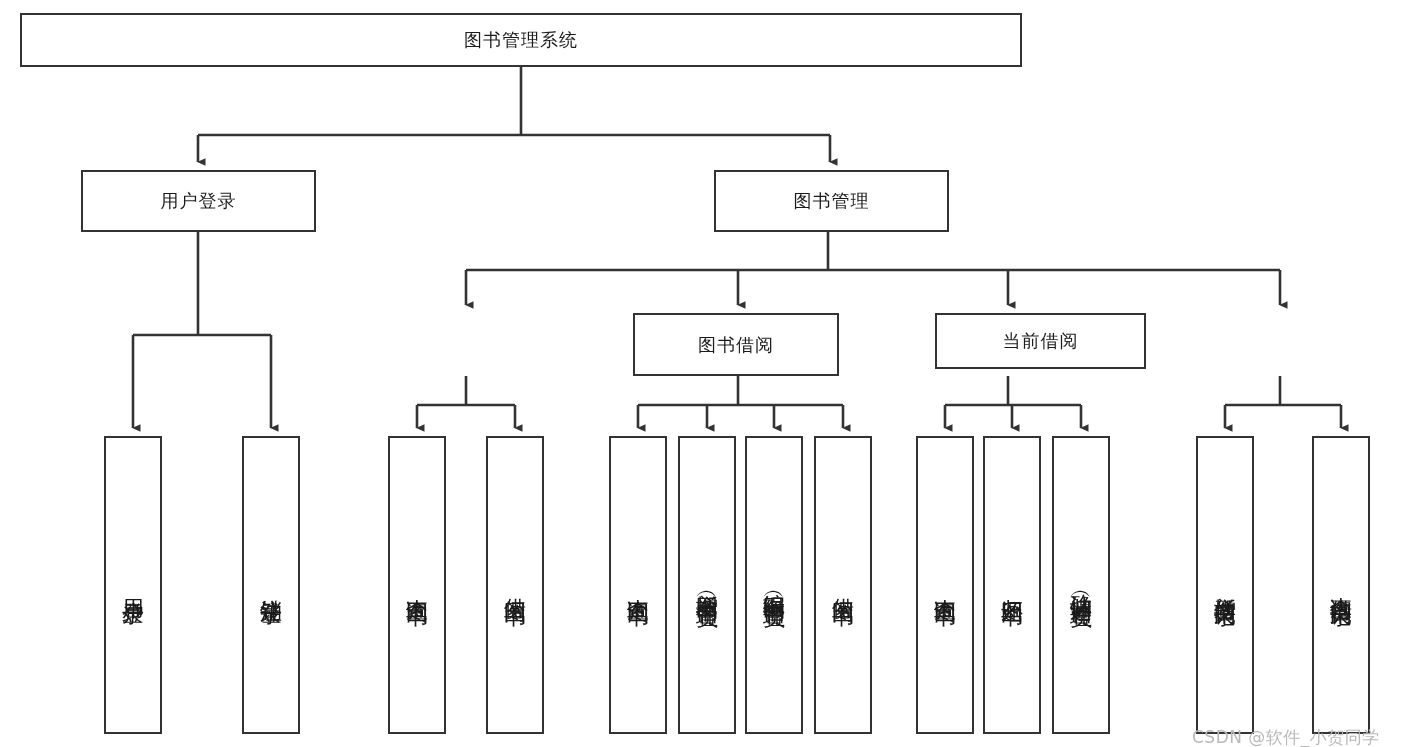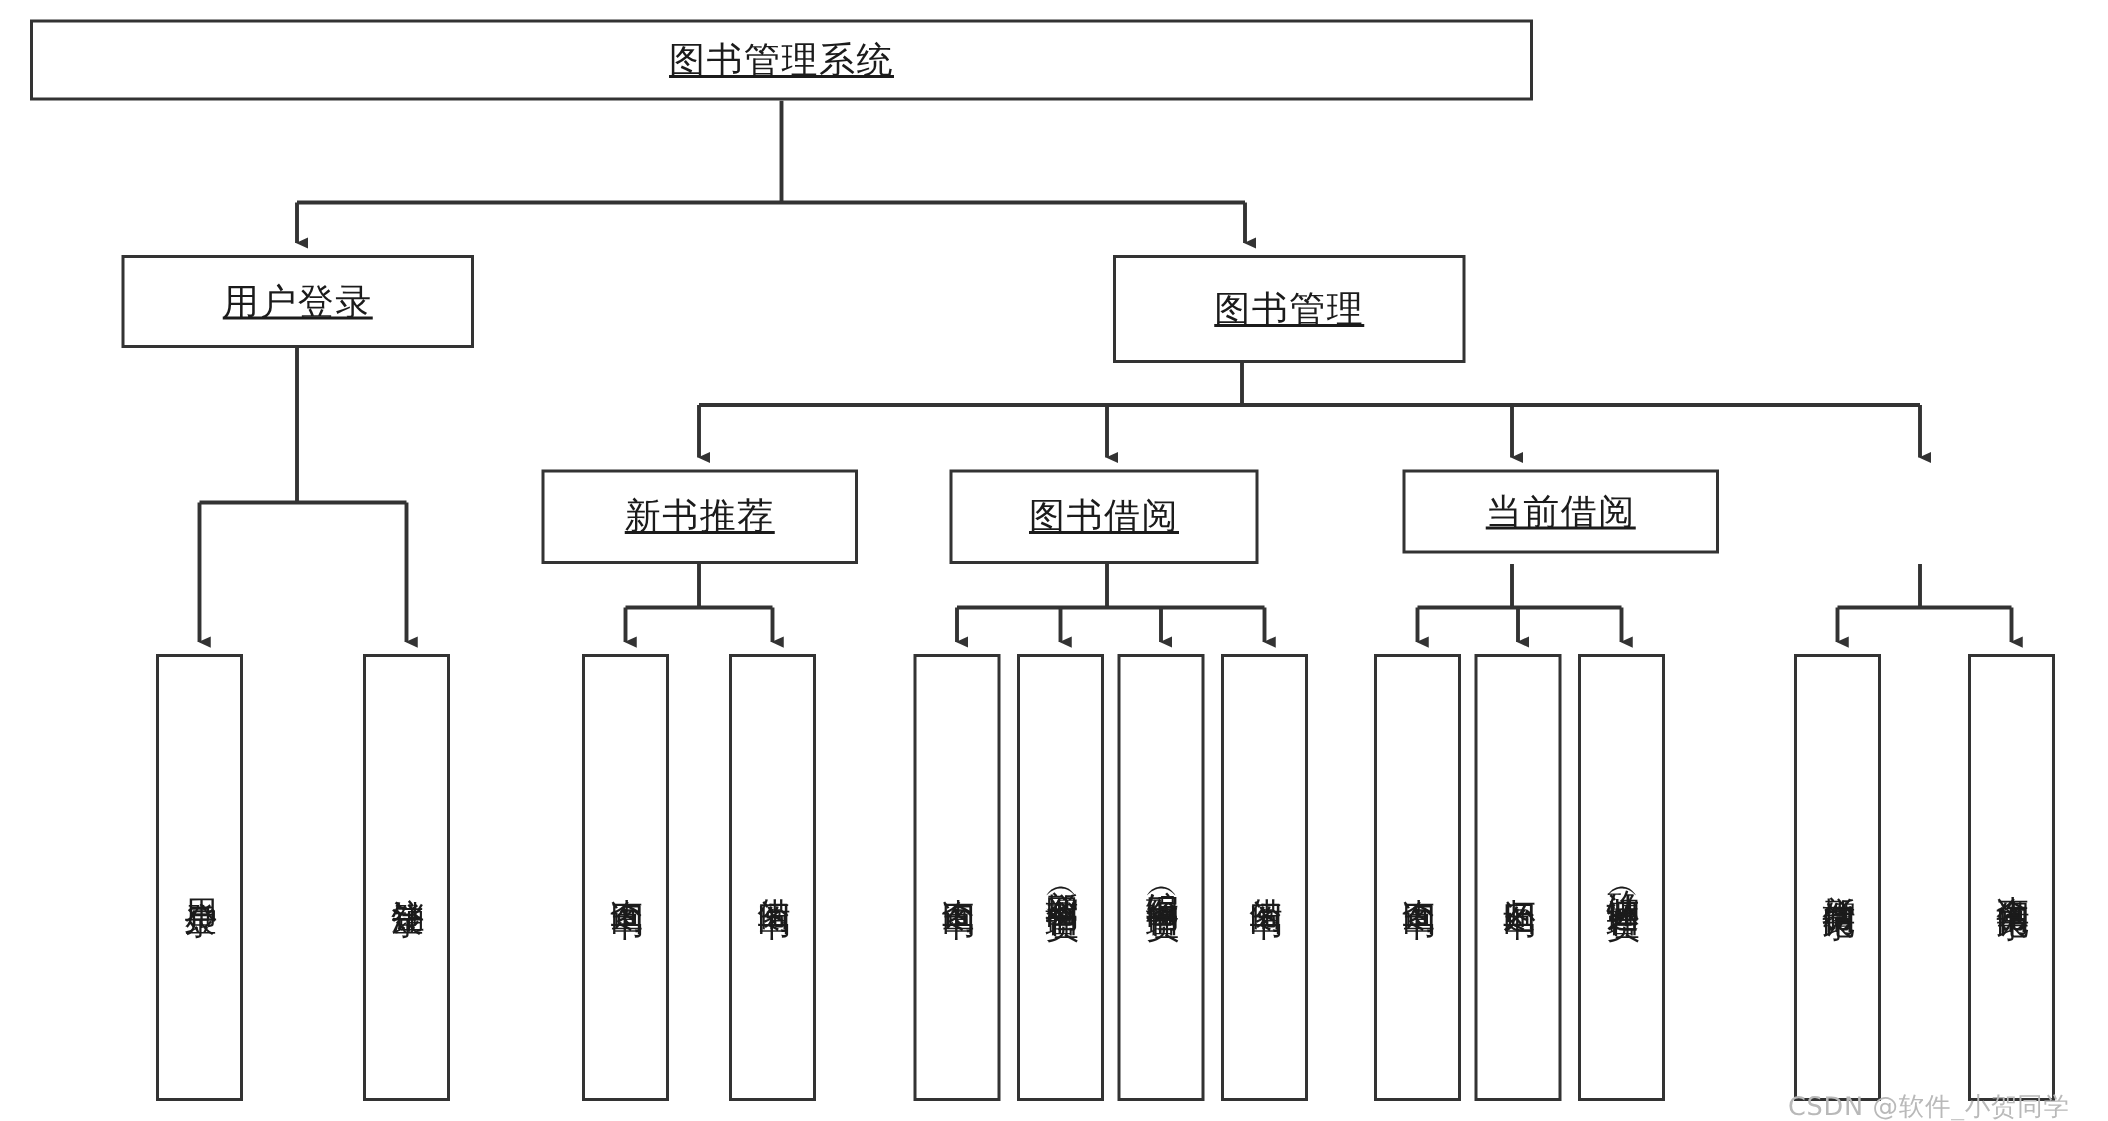--- a/index.html
+++ b/index.html
@@ -30,24 +30,23 @@
     position: absolute;
     box-sizing: border-box;
     border: 2.5px solid #333333;
     background: #ffffff;
     display: flex;
     align-items: center;
     justify-content: center;
     color: #1b1b1b;
   }
   .node.horiz {
-    font-size: 24px;
+    font-size: 18px;
     letter-spacing: 1px;
     line-height: 1.2;
-    text-decoration: underline;
   }
   .node.vert {
     align-items: center;
     justify-content: center;
     padding: 6px 0;
   }
   .vtext {
     writing-mode: vertical-rl;
     text-orientation: upright;
     -webkit-text-orientation: upright;
@@ -125,27 +124,24 @@
   </svg>
 
   <div class="node horiz" style="left:20px; top:13px; width:1002px; height:54px;">
     <span>图书管理系统</span>
   </div>
 
   <div class="node horiz" style="left:81px; top:170px; width:235px; height:62px;">
     <span>用户登录</span>
   </div>
 
-  <div class="node horiz" style="left:742px; top:170px; width:235px; height:72px;">
+  <div class="node horiz" style="left:714px; top:170px; width:235px; height:62px;">
     <span>图书管理</span>
   </div>
 
-  <div class="node horiz" style="left:361px; top:313px; width:211px; height:63px;">
-    <span>新书推荐</span>
-  </div>
 
   <div class="node horiz" style="left:633px; top:313px; width:206px; height:63px;">
     <span>图书借阅</span>
   </div>
 
   <div class="node horiz" style="left:903px; top:313px; width:211px; height:56px;margin-left:32px;">
     <span>当前借阅</span>
   </div>
 
 

